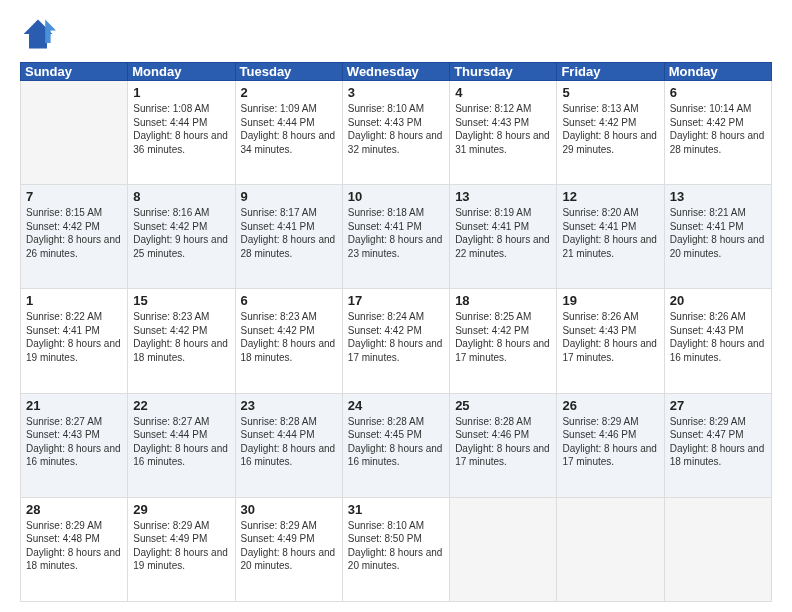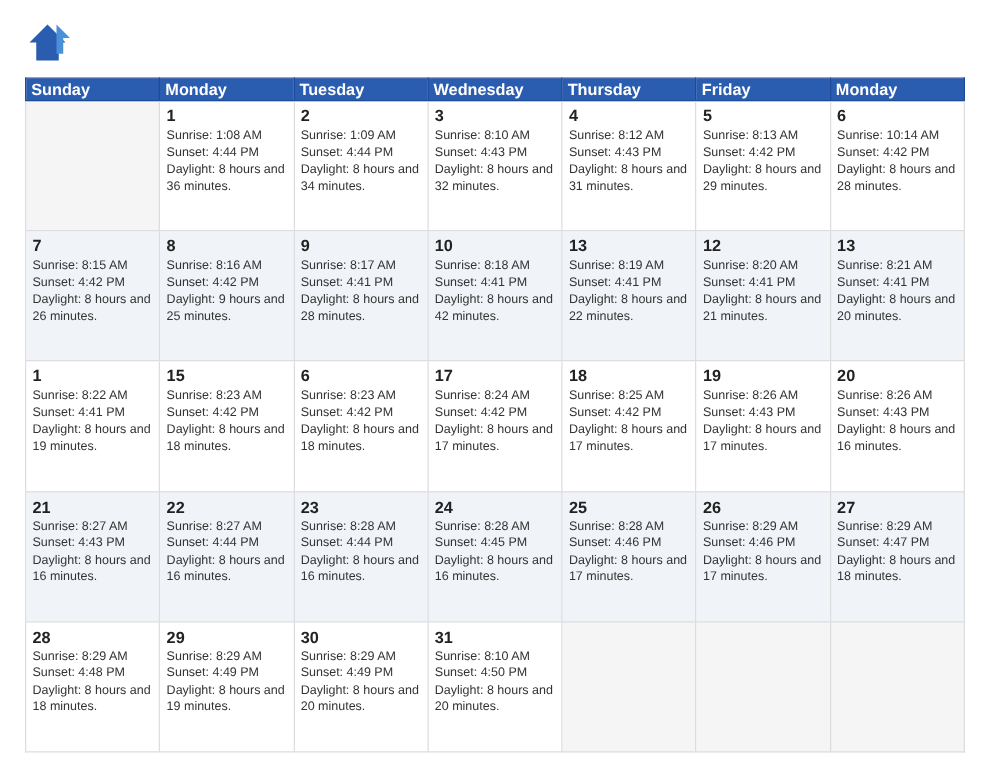--- a/index.html
+++ b/index.html
@@ -212,21 +212,21 @@
           <span>Sunrise: 8:17 AM</span><br>
           <span>Sunset: 4:41 PM</span><br>
           <span>Daylight: 8 hours and 28 minutes.</span>
         </div>
           </td>
           <td>
             <span class="day-num">10</span>
         <div class="day-info">
           <span>Sunrise: 8:18 AM</span><br>
           <span>Sunset: 4:41 PM</span><br>
-          <span>Daylight: 8 hours and 42 minutes.</span>
+          <span>Daylight: 8 hours and 23 minutes.</span>
         </div>
           </td>
           <td>
             <span class="day-num">13</span>
         <div class="day-info">
           <span>Sunrise: 8:19 AM</span><br>
           <span>Sunset: 4:41 PM</span><br>
           <span>Daylight: 8 hours and 22 minutes.</span>
         </div>
           </td>
@@ -385,21 +385,21 @@
         <div class="day-info">
           <span>Sunrise: 8:29 AM</span><br>
           <span>Sunset: 4:49 PM</span><br>
           <span>Daylight: 8 hours and 20 minutes.</span>
         </div>
           </td>
           <td>
             <span class="day-num">31</span>
         <div class="day-info">
           <span>Sunrise: 8:10 AM</span><br>
-          <span>Sunset: 4:50 PM</span><br>
+          <span>Sunset: 8:50 PM</span><br>
           <span>Daylight: 8 hours and 20 minutes.</span>
         </div>
           </td>
           <td class="empty"></td>
           <td class="empty"></td>
           <td class="empty"></td>
         </tr>
       </tbody>
   </table>
 </div>

